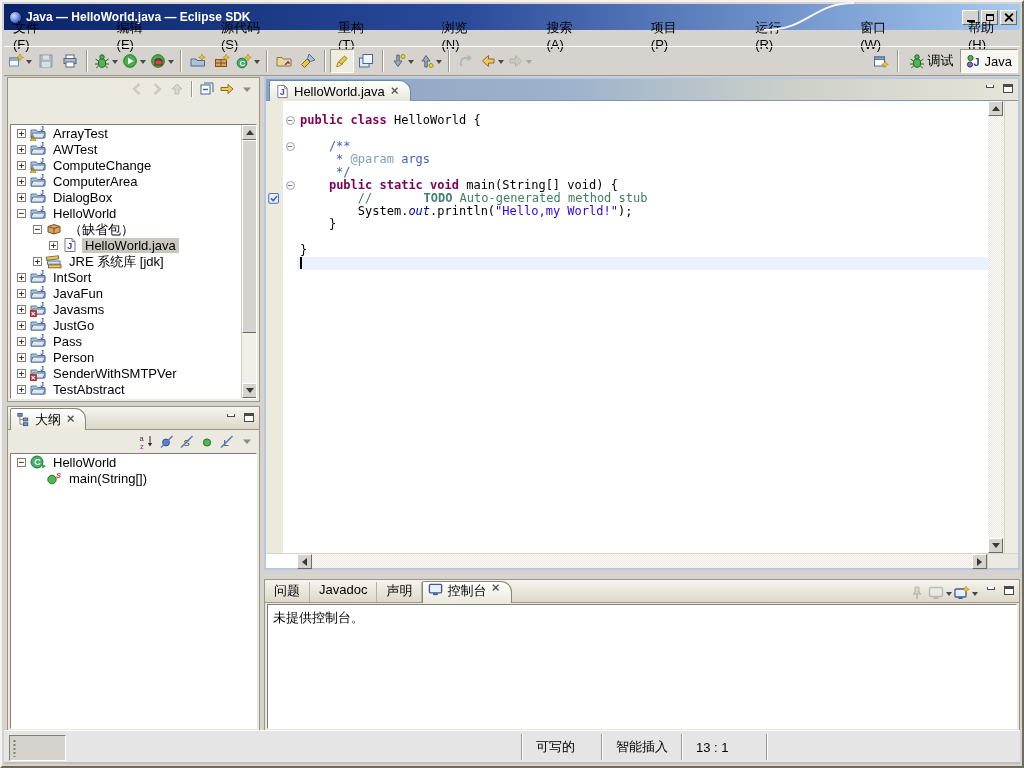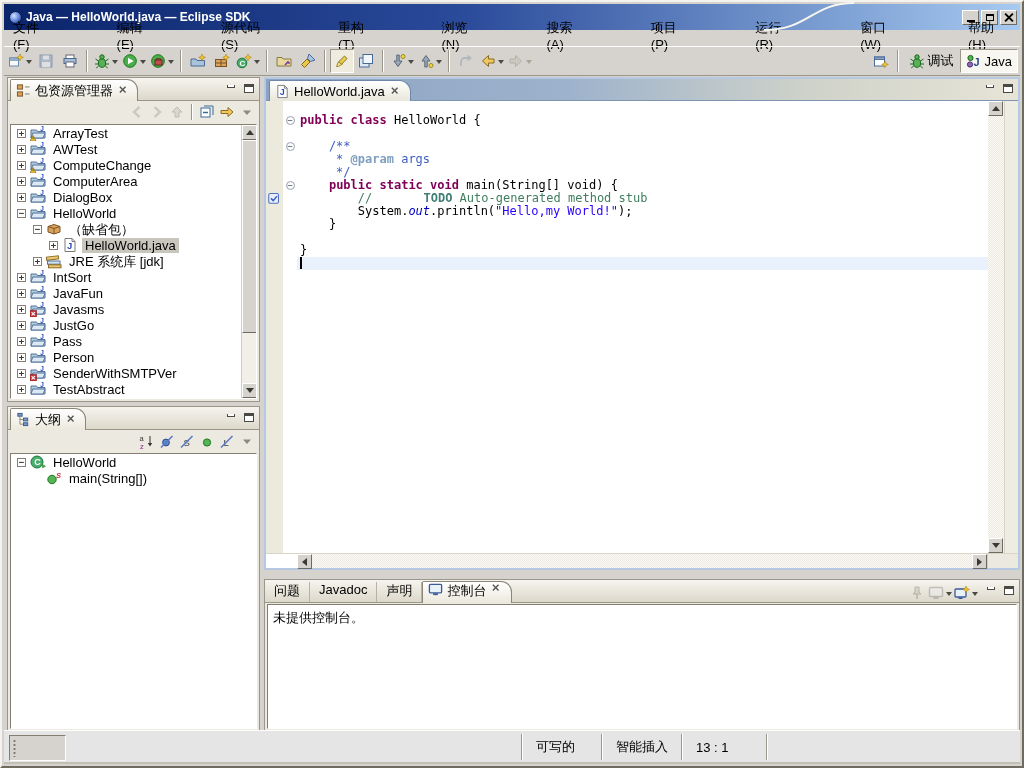--- a/index.html
+++ b/index.html
@@ -93,21 +93,21 @@
   .cfold{width:14px;flex:none;background:#fff;display:flex;align-items:center;justify-content:center;}
   .fold{width:9px;height:9px;border:1px solid #9aa0b4;border-radius:50%;background:#fcfcfa;color:#4a5064;
     font:9px/7px "DejaVu Sans Mono",monospace;text-align:center;}
   .ctext{flex:1;padding-left:3px;white-space:pre;}
   .ctext.cur{background:var(--c-current_line_bg);}
   .caret{display:inline-block;width:2px;height:12px;background:#000;vertical-align:-2px;}
   .taskic{position:absolute;left:2px;top:0px;}
   .sg-kw{color:var(--c-keyword);font-weight:bold;}
   .sg-pl{color:var(--c-plain);}
   .sg-doc{color:var(--c-javadoc);}
-  .sg-doctag{color:var(--c-javadoc_tag);font-weight:bold;text-align:center;}
+  .sg-doctag{color:var(--c-javadoc_tag);font-weight:normal;text-align:center;}
   .sg-cmt{color:var(--c-comment);}
   .sg-todo{color:var(--c-task_tag);font-weight:bold;margin-left:44px;}
   .sg-str{color:var(--c-string);}
   .sg-sf{color:var(--c-static_field);font-style:italic;}
   #ed-ruler{position:absolute;right:0;top:0;bottom:0;width:14px;background:#efede3;border-left:1px solid #d8d5c8;}
   #ed-vscroll{position:absolute;right:14px;top:0;bottom:0;width:16px;}
   #ed-hscroll{height:15px;flex:none;display:flex;border-top:1px solid #d8d5c8;}
   .hsp-l{width:31px;background:#fff;flex:none;}
   .hsp-r{width:31px;background:#ece9e0;flex:none;border-left:1px solid #d0cdc2;}
   .hbtn{width:15px;height:15px;background:#d6d3ce;border:1px solid;border-color:#fff #6e6c61 #6e6c61 #fff;
@@ -320,45 +320,20 @@
         <svg width="16" height="16" viewBox="0 0 16 16">
           <circle cx="4.5" cy="5" r="2.6" fill="#58b058" stroke="#1a6a1a"></circle>
           <circle cx="4" cy="11.5" r="2.6" fill="#8a6ab0" stroke="#4a2a70"></circle>
           <text x="7.5" y="12.5" font-size="11" font-weight="bold" fill="#2a4a8a" font-family="sans-serif">J</text>
         </svg>
         <span>Java</span>
       </span>
     </div>
 
   <div class="view" id="pkg-view" style="left:5px;top:75px;width:253px;height:325px;">
-    <div class="vhead">
-      <div class="vtab">
-        <span class="vx" id="pkg-tab-icon">
-            <svg width="15" height="15" viewBox="0 0 16 16">
-              <rect x="1.5" y="2" width="5.5" height="4.5" fill="#d9a35c" stroke="#7a5226"></rect>
-              <rect x="1.5" y="9.5" width="5.5" height="4.5" fill="#d9a35c" stroke="#7a5226"></rect>
-              <path d="M9.5 4.2h5M9.5 11.7h5" stroke="#7a7a6a"></path>
-            </svg>
-          </span>
-        <span>包资源管理器</span>
-        <span class="vx" id="pkg-tab-close">
-            <svg width="13" height="13" viewBox="0 0 16 16">
-              <path d="M3.5 3.5l7 7M10.5 3.5l-7 7" stroke="#555" stroke-width="1.7"></path>
-            </svg>
-          </span>
-      </div>
-      <div class="vctrl">
-        <span class="mm">
-            <i class="mm-min"></i>
-          </span>
-        <span class="mm">
-            <i class="mm-max"></i>
-          </span>
-      </div>
-    </div>
     <div class="vtools" id="pkg-tools">
         <span class="sbtn disabled">
           <svg width="16" height="16" viewBox="0 0 16 16">
             <path d="M10.5 3L5 8l5.5 5" fill="none" stroke="#a8a496" stroke-width="2.4"></path>
           </svg>
         </span>
         <span class="sbtn disabled">
           <svg width="16" height="16" viewBox="0 0 16 16">
             <path d="M5.5 3L11 8l-5.5 5" fill="none" stroke="#a8a496" stroke-width="2.4"></path>
           </svg>

